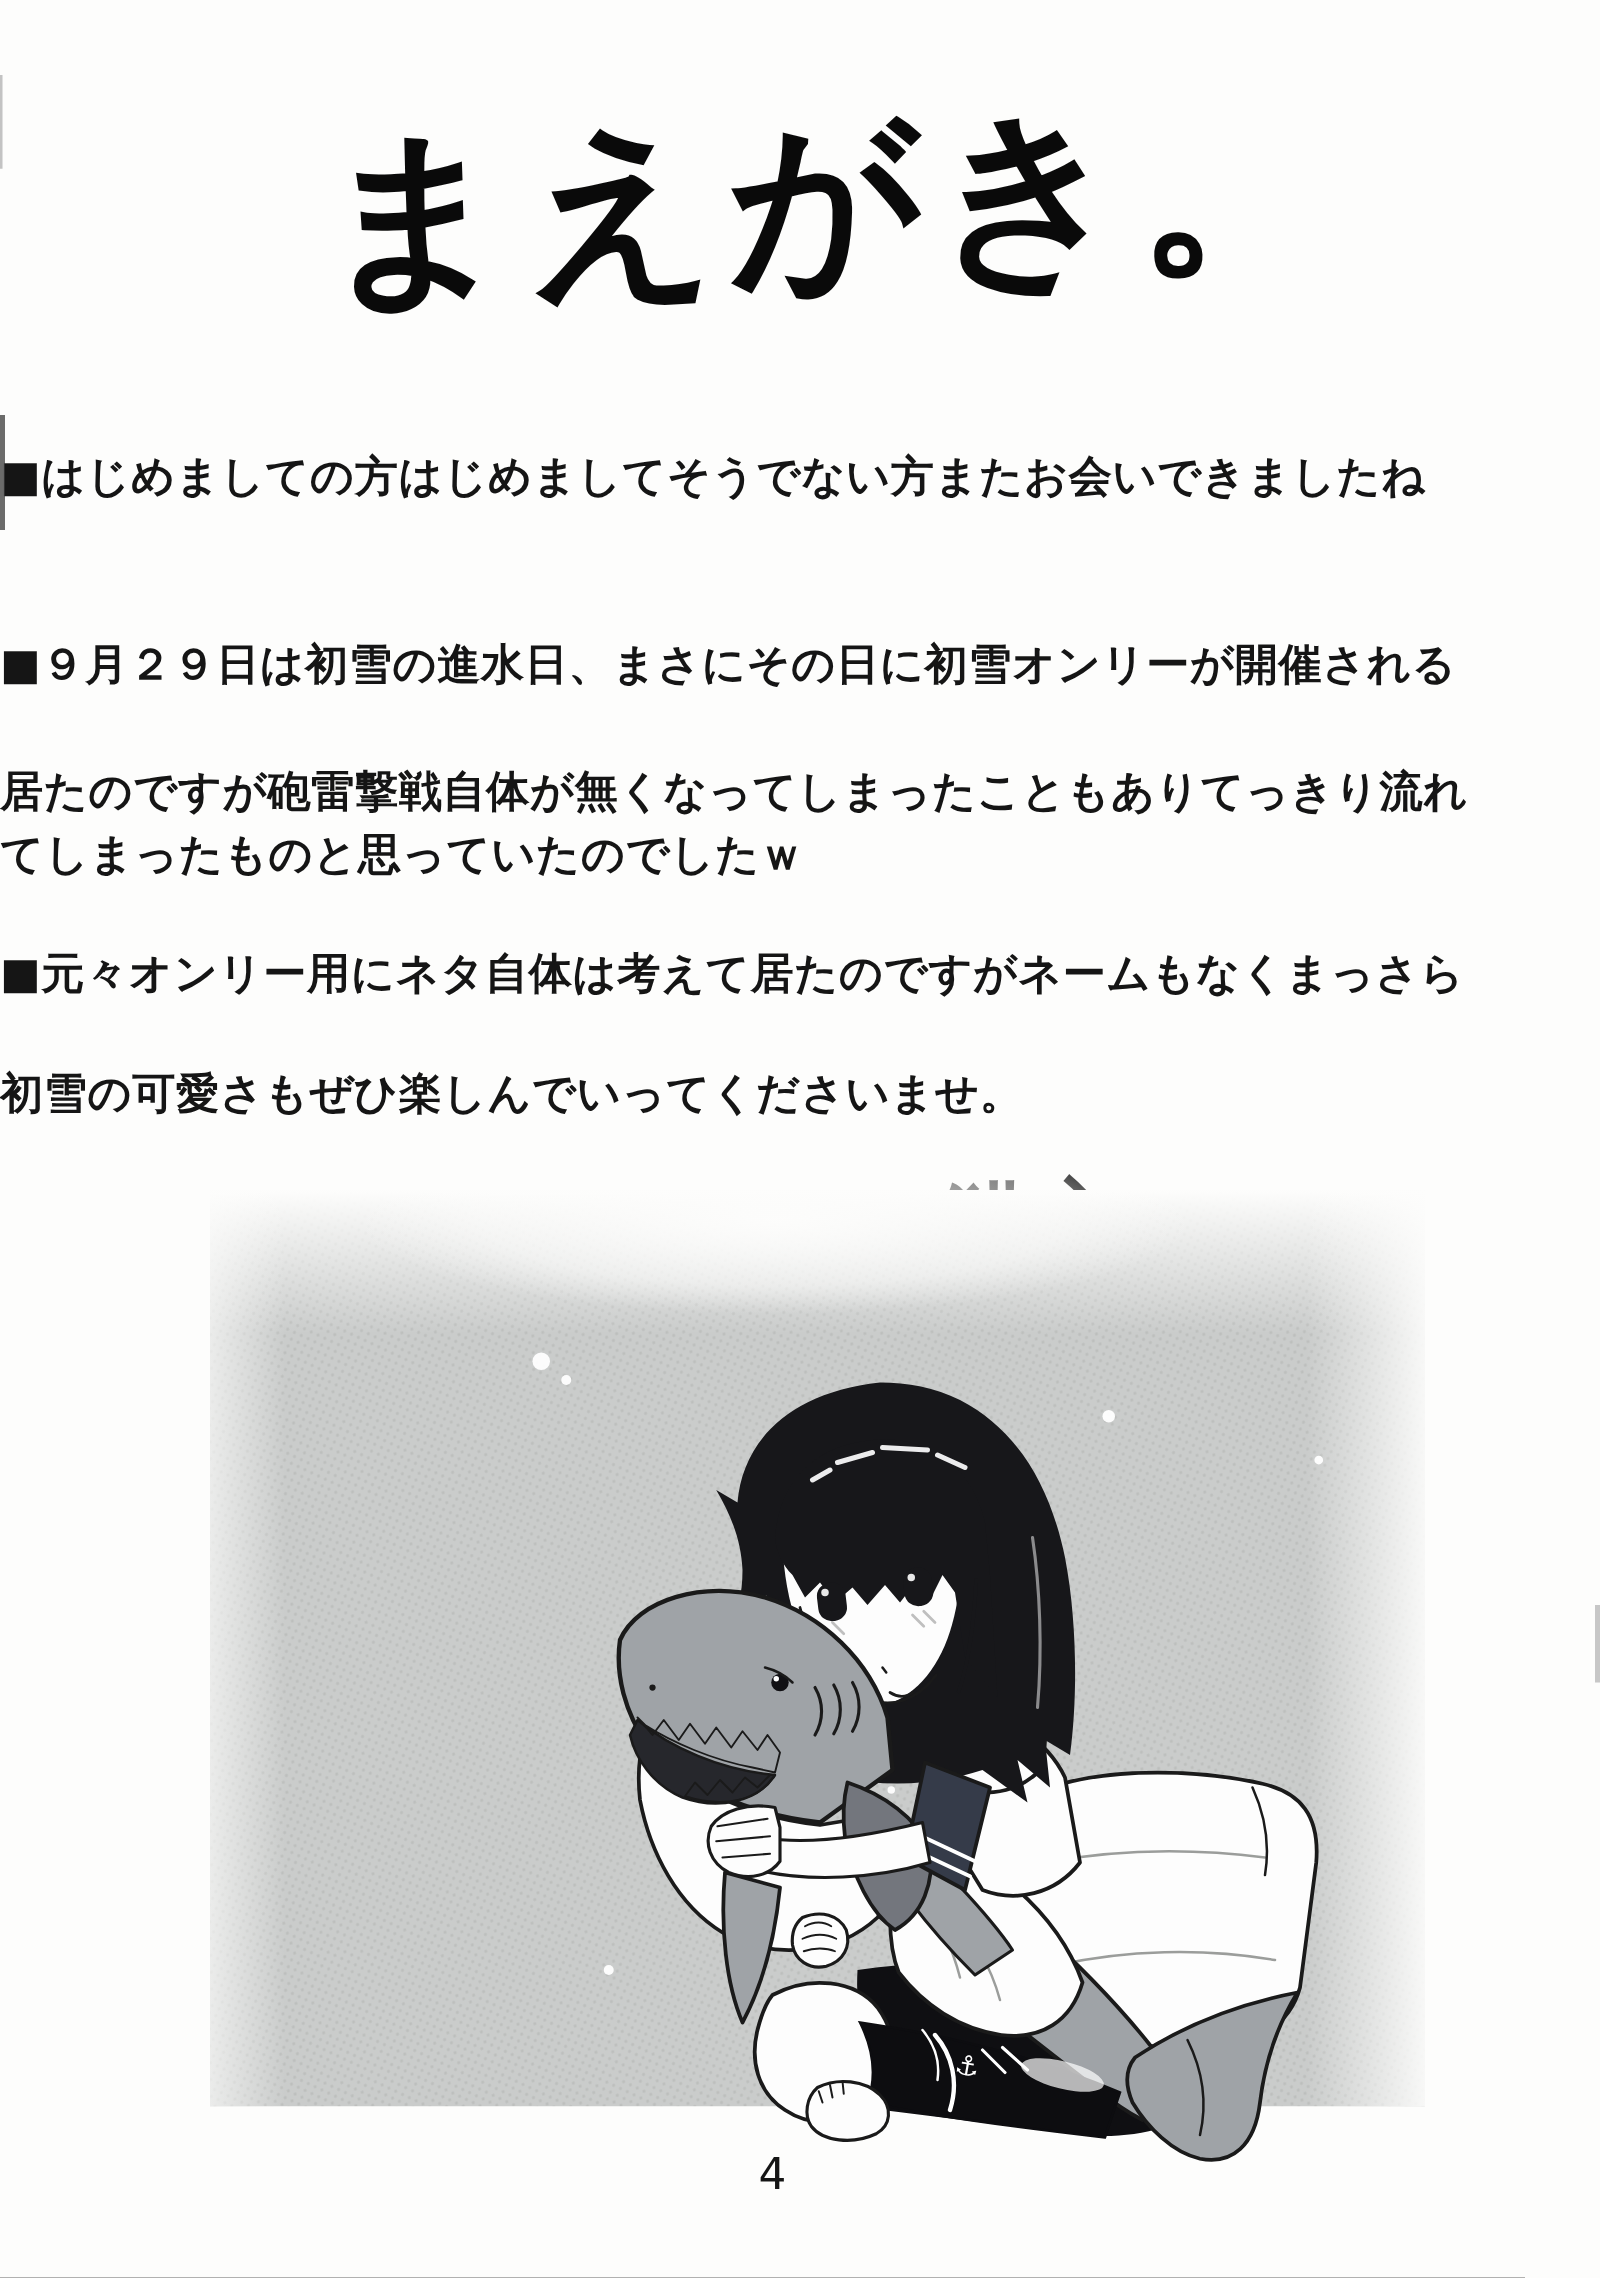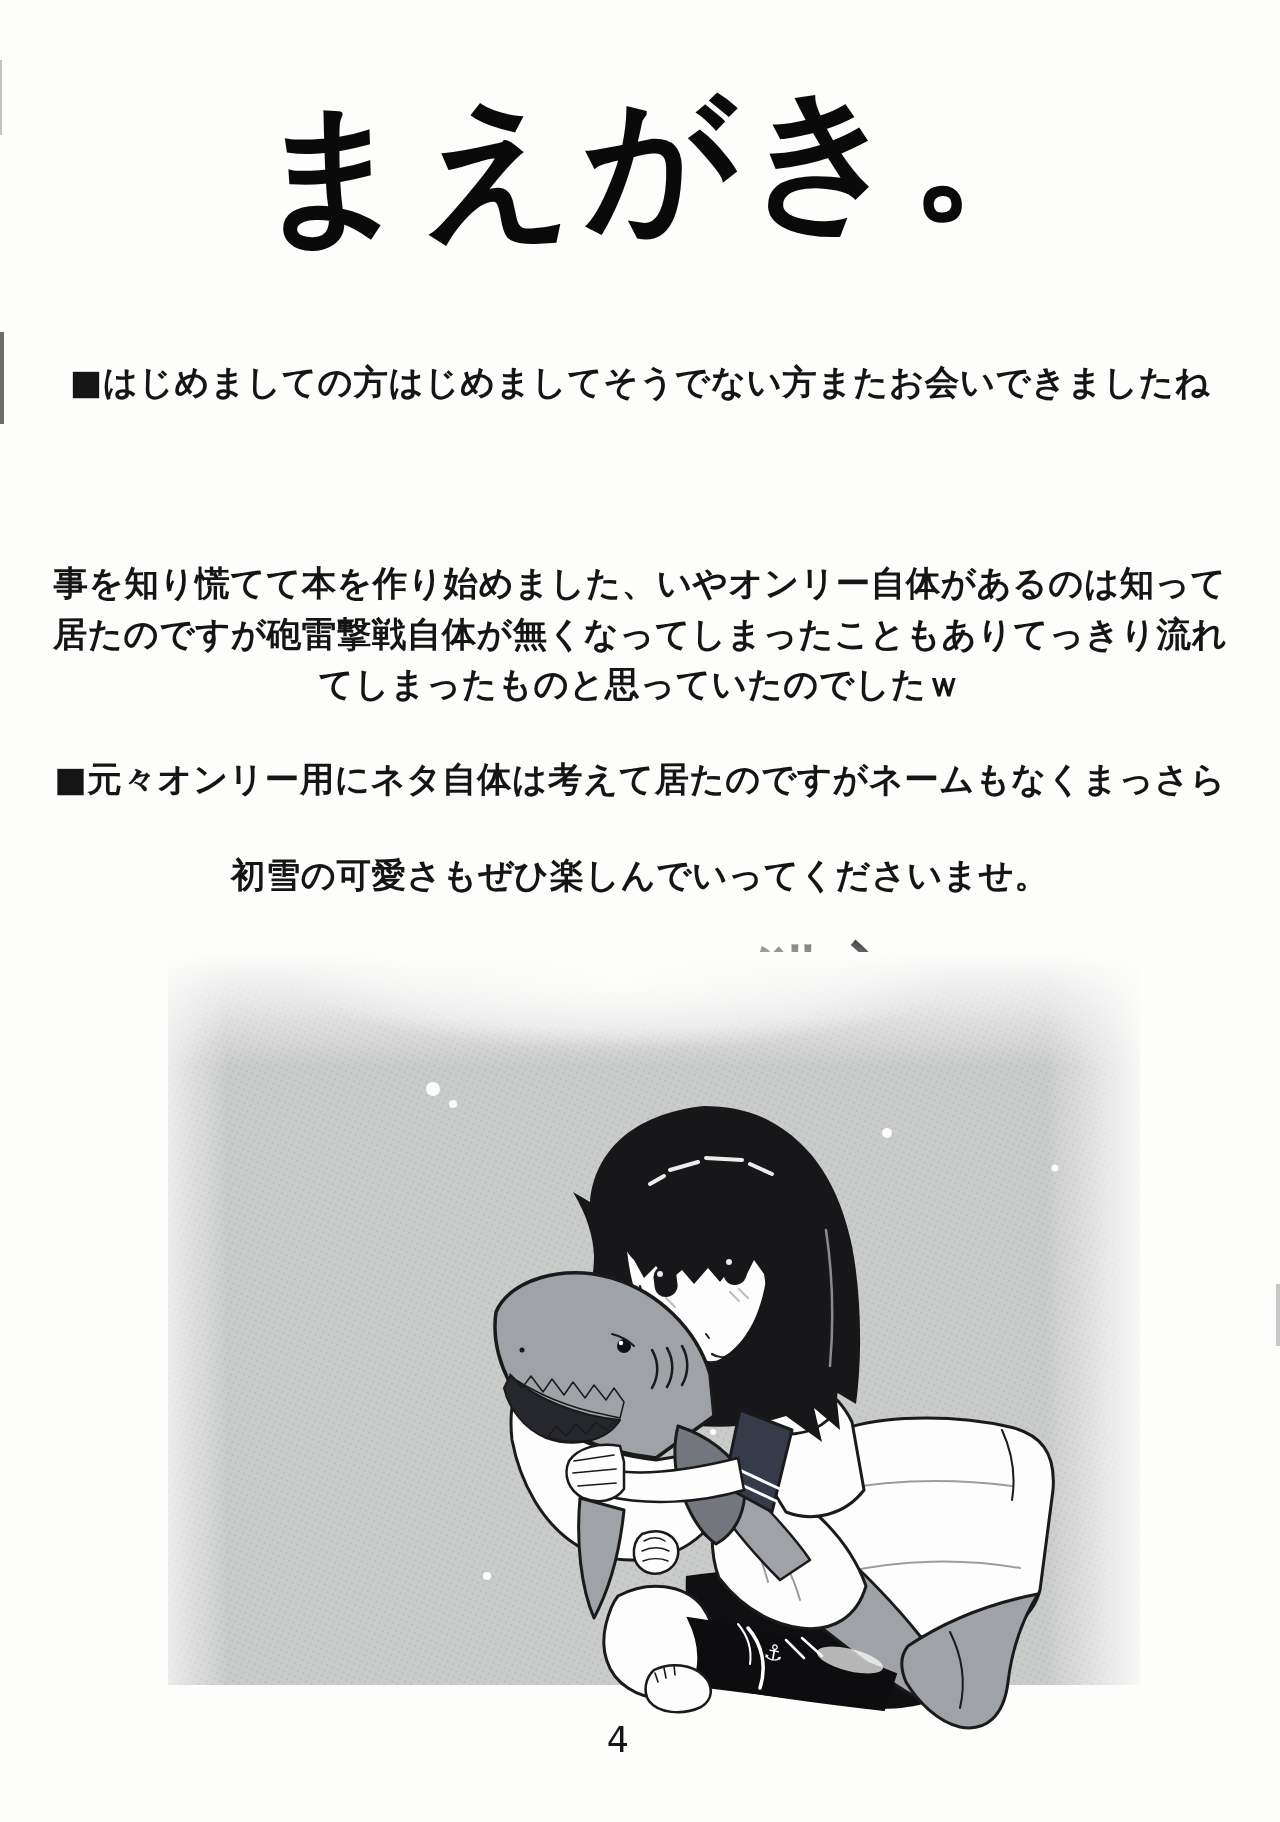--- a/index.html
+++ b/index.html
@@ -15,21 +15,21 @@
     background:var(--paper); color:var(--ink);
     font-family:"DejaVu Sans", sans-serif;
   }
   .title{
     position:absolute; top:78px; left:0; width:100%; margin:0;
     text-align:center; font-size:152px; line-height:1.1; font-weight:900;
     letter-spacing:8px; transform:translateX(22px) rotate(-2deg);
     color:#0a0a0a; white-space:nowrap;
   }
   .jp-line{
-    position:absolute; left:0; width:100%; text-align:center;
+    position:absolute; left:0; width:100%; text-align:left;
     font-size:34.5px; line-height:40px; font-weight:600;
     letter-spacing:0.5px; color:var(--ink); white-space:pre;
   }
   .sig-row{
     position:absolute; top:930px; left:0; width:100%;
     display:flex; justify-content:center; align-items:baseline;
     transform:translateX(-18px);
   }
   .sig-date{font-size:35px; font-weight:600; letter-spacing:3px;}
   .sig-name{
@@ -48,21 +48,21 @@
 </style>
 </head>
 <body>
 
 <div class="page">
 
   <h1 class="title">まえがき。</h1>
 
   <div class="jp-line" style="top:362px">■はじめましての方はじめましてそうでない方またお会いできましたね</div>
 
-  <div class="jp-line" style="top:563px">事を知り慌てて本を作り始めました、いやオンリー自体があるのは知って</div>
+  <div class="jp-line" style="top:512px">■９月２９日は初雪の進水日、まさにその日に初雪オンリーが開催される</div>
   <div class="jp-line" style="top:614px">居たのですが砲雷撃戦自体が無くなってしまったこともありてっきり流れ</div>
   <div class="jp-line" style="top:664px">てしまったものと思っていたのでしたｗ</div>
 
   <div class="jp-line" style="top:759px">■元々オンリー用にネタ自体は考えて居たのですがネームもなくまっさら</div>
   <div class="jp-line" style="top:855px">初雪の可愛さもぜひ楽しんでいってくださいませ。</div>
 
   <div class="sig-row">
     <span class="sig-date">２０２１年１０月某日</span>
     <span class="sig-name">猫玄</span>
   </div>

